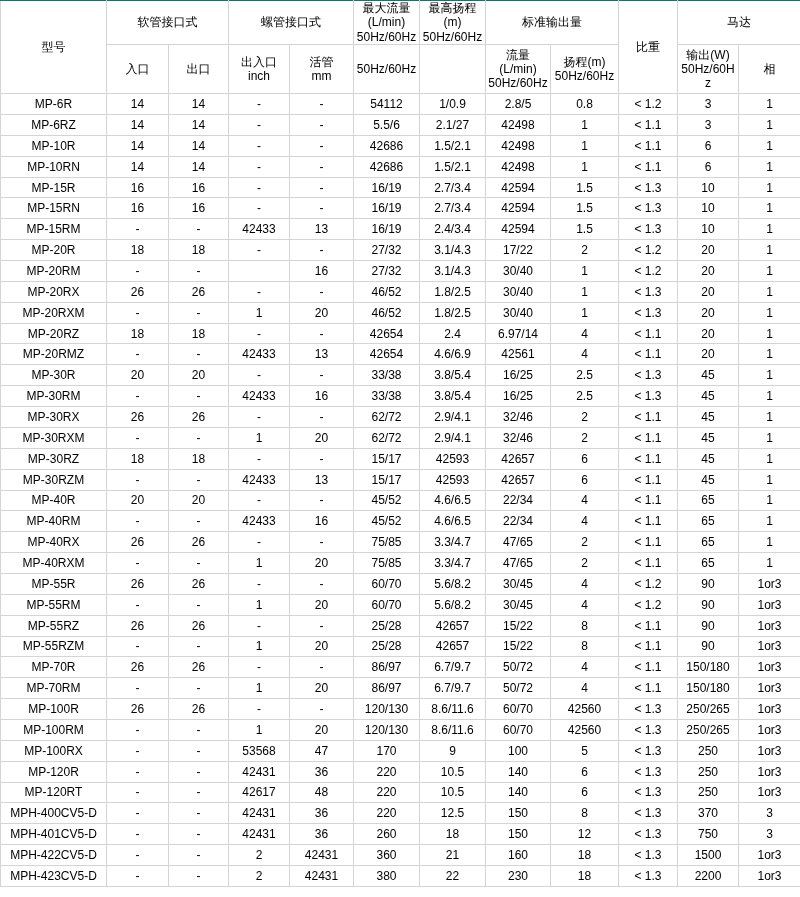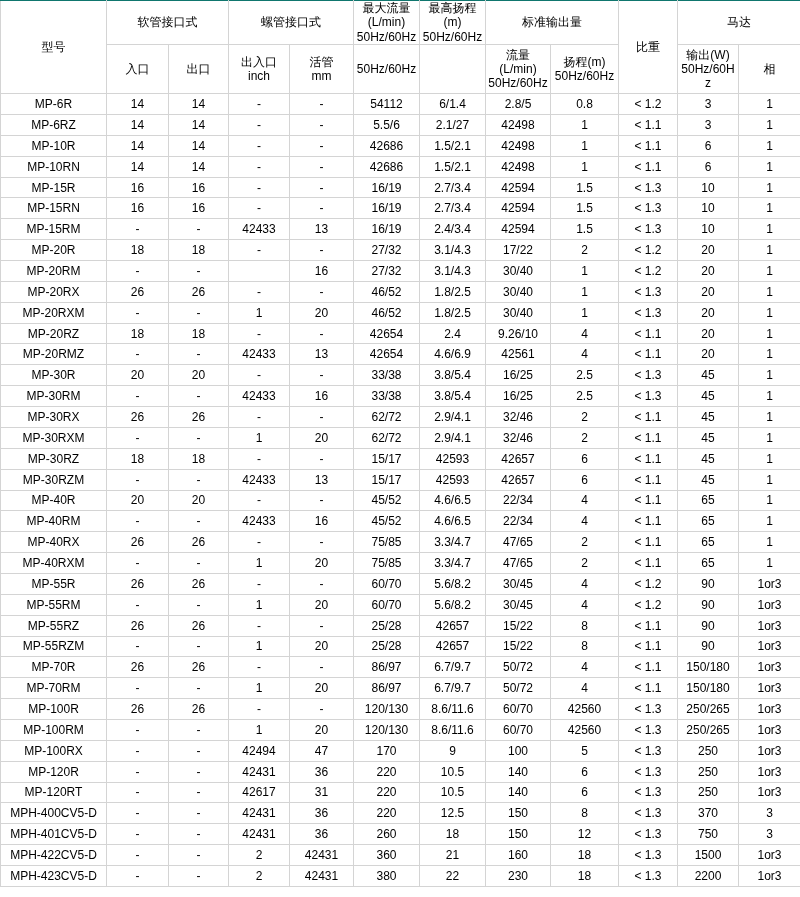--- a/index.html
+++ b/index.html
@@ -98,21 +98,21 @@
     </tr>
   </thead>
   <tbody>
       <tr>
         <td>MP-6R</td>
         <td>14</td>
         <td>14</td>
         <td>-</td>
         <td>-</td>
         <td>54112</td>
-        <td>6/1.4</td>
+        <td>1/0.9</td>
         <td>2.8/5</td>
         <td>0.8</td>
         <td>&lt; 1.2</td>
         <td>3</td>
         <td>1</td>
       </tr>
       <tr>
         <td>MP-6RZ</td>
         <td>14</td>
         <td>14</td>
@@ -253,21 +253,21 @@
         <td>1</td>
       </tr>
       <tr>
         <td>MP-20RZ</td>
         <td>18</td>
         <td>18</td>
         <td>-</td>
         <td>-</td>
         <td>42654</td>
         <td>2.4</td>
-        <td>9.26/10</td>
+        <td>6.97/14</td>
         <td>4</td>
         <td>&lt; 1.1</td>
         <td>20</td>
         <td>1</td>
       </tr>
       <tr>
         <td>MP-20RMZ</td>
         <td>-</td>
         <td>-</td>
         <td>42433</td>
@@ -529,21 +529,21 @@
         <td>60/70</td>
         <td>42560</td>
         <td>&lt; 1.3</td>
         <td>250/265</td>
         <td>1or3</td>
       </tr>
       <tr>
         <td>MP-100RX</td>
         <td>-</td>
         <td>-</td>
-        <td>42494</td>
+        <td>53568</td>
         <td>47</td>
         <td>170</td>
         <td>9</td>
         <td>100</td>
         <td>5</td>
         <td>&lt; 1.3</td>
         <td>250</td>
         <td>1or3</td>
       </tr>
       <tr>
@@ -558,21 +558,21 @@
         <td>6</td>
         <td>&lt; 1.3</td>
         <td>250</td>
         <td>1or3</td>
       </tr>
       <tr>
         <td>MP-120RT</td>
         <td>-</td>
         <td>-</td>
         <td>42617</td>
-        <td>31</td>
+        <td>48</td>
         <td>220</td>
         <td>10.5</td>
         <td>140</td>
         <td>6</td>
         <td>&lt; 1.3</td>
         <td>250</td>
         <td>1or3</td>
       </tr>
       <tr>
         <td>MPH-400CV5-D</td>

